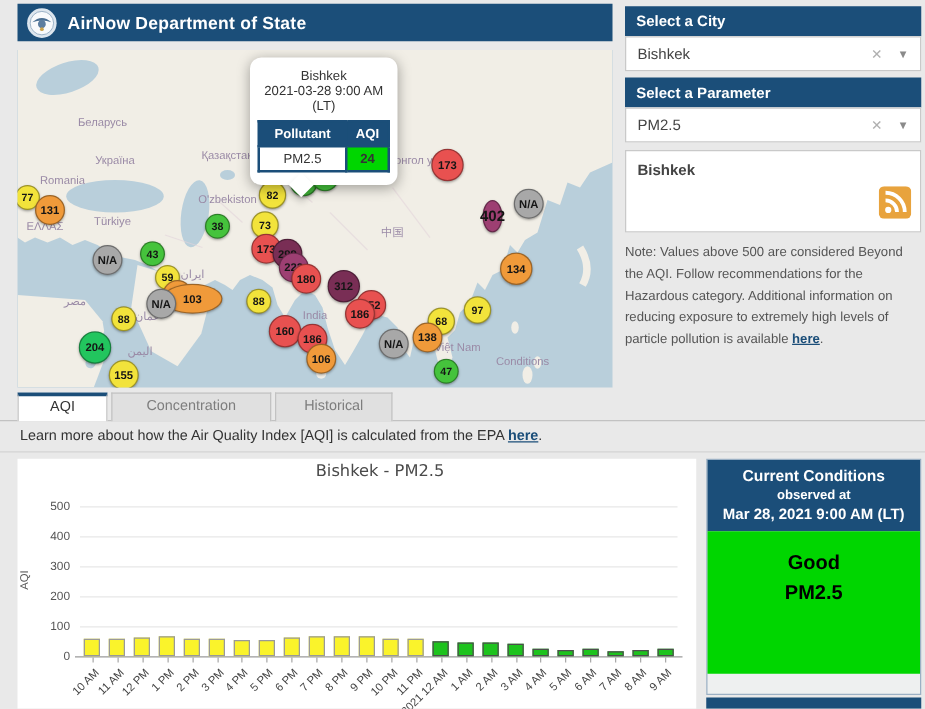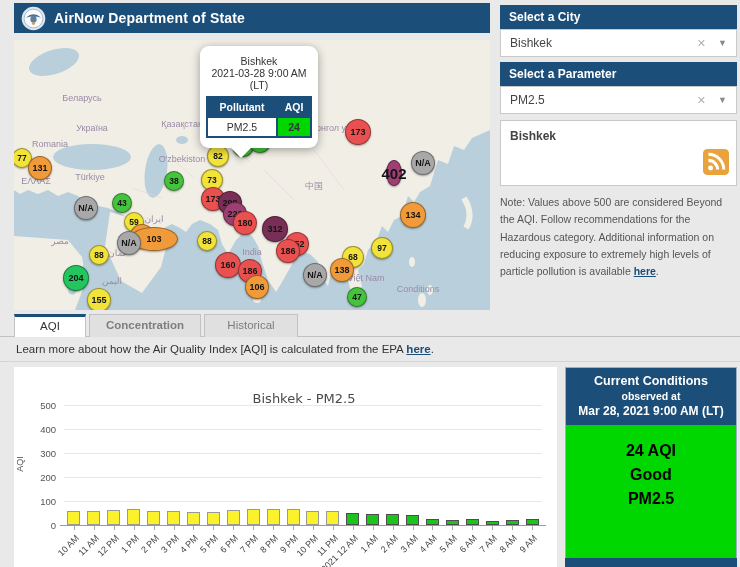--- a/index.html
+++ b/index.html
@@ -51,21 +51,21 @@
   #tabs { left:14px; top:314px; display:flex; gap:3px; }
   .tab { height:23px; line-height:21px; text-align:center; font-size:11.5px; background:#e0e0e0;
     color:#7d7d7d; border:1px solid #c2c2c2; border-bottom:none; }
   .tab.active { background:#fff; color:#333; border-top:3px solid #1b4e79; line-height:18px; font-weight:normal; }
   #tabs-underline { left:0; top:336px; width:740px; border-top:1px solid #c2c2c2; }
   #learn-more { left:16px; top:343px; font-size:11.5px; color:#333; }
   #divider2 { left:0; top:361px; width:740px; border-top:1px solid #d4d4d4; }
 
   
   #chart-card { left:14px; top:367px; width:543px; height:200px; background:#fff; }
-  #chart-title { position:absolute; left:50px; top:24px; width:480px; text-align:center;
+  #chart-title { position:absolute; left:50px; top:3px; width:480px; text-align:center;
     font-size:13px; color:#4a4a4a; font-family:"DejaVu Sans", sans-serif; }
   #ylabel { position:absolute; left:-2px; top:92px; font-size:9px; color:#555; transform:rotate(-90deg); }
   .gridline { position:absolute; height:1px; background:#e7e7e7; }
   .baseline { position:absolute; height:1px; background:#9a9a9a; }
   .ytick { position:absolute; width:30px; text-align:right; font-size:9.5px; color:#555; }
   .xtickmark { position:absolute; width:1px; height:4px; background:#aaa; }
   .bar { position:absolute; border:1px solid #999; }
   .xlabel { position:absolute; width:84px; text-align:right; font-size:9px; color:#444;
     white-space:nowrap; transform:rotate(-45deg); transform-origin:100% 0; }
 
@@ -155,21 +155,21 @@
       <div class="marker" style="left: 221px; top: 174px; width: 24px; height: 24px; background: rgb(157, 63, 114); font-size: 9px;">222</div>
       <div class="marker" style="left: 231px; top: 183px; width: 24px; height: 24px; background: rgb(232, 81, 80); font-size: 9px;">180</div>
       <div class="marker" style="left: 193px; top: 201px; width: 20px; height: 20px; background: rgb(242, 227, 59); font-size: 8.5px;">88</div>
       <div class="marker" style="left: 261px; top: 189px; width: 26px; height: 26px; background: rgb(121, 46, 85); font-size: 9px;">312</div>
       <div class="marker" style="left: 283px; top: 204px; width: 24px; height: 24px; background: rgb(232, 81, 80); font-size: 9px;">152</div>
       <div class="marker" style="left: 274px; top: 211px; width: 24px; height: 24px; background: rgb(232, 81, 80); font-size: 9px;">186</div>
       <div class="marker" style="left: 214px; top: 225px; width: 26px; height: 26px; background: rgb(232, 81, 80); font-size: 9px;">160</div>
       <div class="marker" style="left: 236px; top: 231px; width: 24px; height: 24px; background: rgb(232, 81, 80); font-size: 9px;">186</div>
       <div class="marker" style="left: 243px; top: 247px; width: 24px; height: 24px; background: rgb(240, 154, 58); font-size: 9px;">106</div>
       <div class="marker" style="left: 344px; top: 92px; width: 26px; height: 26px; background: rgb(232, 81, 80); font-size: 9px;">173</div>
-      <div class="marker" style="left: 380px; top: 133px; width: 16px; height: 26px; background: rgb(157, 63, 114); font-size: 15px;">402</div>
+      <div class="marker" style="left: 380px; top: 133px; width: 16px; height: 26px; background: rgb(157, 63, 114); font-size: 12px;">402</div>
       <div class="marker" style="left: 409px; top: 123px; width: 24px; height: 24px; background: rgb(168, 168, 168); font-size: 9px;">N/A</div>
       <div class="marker" style="left: 399px; top: 175px; width: 26px; height: 26px; background: rgb(240, 154, 58); font-size: 9px;">134</div>
       <div class="marker" style="left: 368px; top: 208px; width: 22px; height: 22px; background: rgb(242, 227, 59); font-size: 8.5px;">97</div>
       <div class="marker" style="left: 339px; top: 217px; width: 22px; height: 22px; background: rgb(242, 227, 59); font-size: 8.5px;">68</div>
       <div class="marker" style="left: 328px; top: 230px; width: 24px; height: 24px; background: rgb(240, 154, 58); font-size: 9px;">138</div>
       <div class="marker" style="left: 301px; top: 235px; width: 24px; height: 24px; background: rgb(168, 168, 168); font-size: 9px;">N/A</div>
       <div class="marker" style="left: 343px; top: 257px; width: 20px; height: 20px; background: rgb(69, 195, 60); font-size: 8.5px;">47</div>
     </div>
 
   <div id="popup">
@@ -224,21 +224,21 @@
   </span>
 </div>
 
 <div class="abs" id="note">
   <span>Note: Values above 500 are considered Beyond the AQI. Follow recommendations for the Hazardous category. Additional information on reducing exposure to extremely high levels of particle pollution is available </span><span class="link">here</span><span>.</span>
 </div>
 
 <div class="abs" id="tabs-underline"></div>
 <div class="abs" id="tabs">
   <div class="tab active" style="width:72px;">AQI</div>
-  <div class="tab" style="width:112px;font-weight:bold;">Concentration</div>
+  <div class="tab" style="width:128px;">Concentration</div>
   <div class="tab" style="width:94px;">Historical</div>
 </div>
 
 <div class="abs" id="learn-more">
   <span>Learn more about how the Air Quality Index [AQI] is calculated from the EPA </span><span class="link">here</span><span>.</span>
 </div>
 <div class="abs" id="divider2"></div>
 
 <div class="abs" id="chart-card">
   <div id="chart-title">Bishkek - PM2.5</div>
@@ -331,21 +331,20 @@
     </div>
 </div>
 
 <div class="abs" id="cc-panel">
   <div id="cc-header">
     <div id="cc-title">Current Conditions</div>
     <div id="cc-sub">observed at</div>
     <div id="cc-date">Mar 28, 2021 9:00 AM (LT)</div>
   </div>
   <div id="cc-aqi-box">
-    <div>24 AQI</div>
     <div>Good</div>
     <div>PM2.5</div>
   </div>
   <div id="cc-health">
     
     
   </div>
 </div>
 <div class="abs" id="cc-bottom-bar"></div>
 

